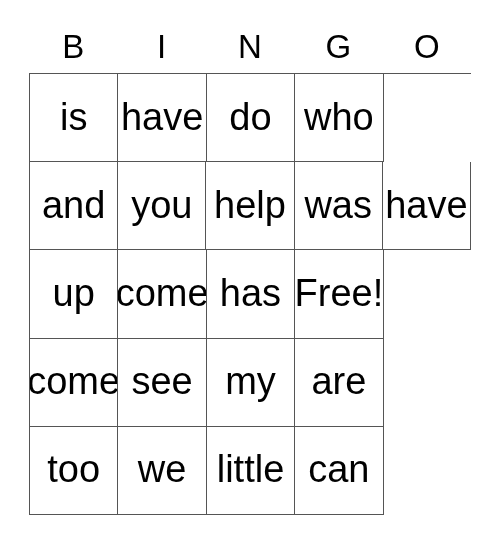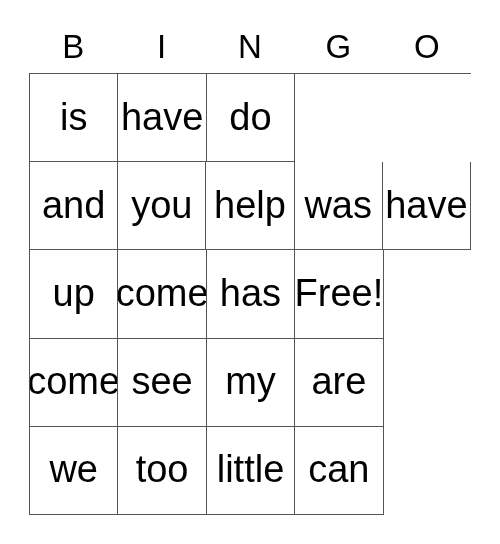--- a/index.html
+++ b/index.html
@@ -94,20 +94,23 @@
     <div class="grid-row">
       <div class="cell">
         <span class="cell-text">is</span>
       </div>
       <div class="cell">
         <span class="cell-text">have</span>
       </div>
       <div class="cell">
         <span class="cell-text">do</span>
       </div>
+      <div class="cell">
+        <span class="cell-text">who</span>
+      </div>
     </div>
 
     <div class="grid-row">
       <div class="cell">
         <span class="cell-text">and</span>
       </div>
       <div class="cell">
         <span class="cell-text">you</span>
       </div>
       <div class="cell">
@@ -146,24 +149,24 @@
       <div class="cell">
         <span class="cell-text">my</span>
       </div>
       <div class="cell">
         <span class="cell-text">are</span>
       </div>
     </div>
 
     <div class="grid-row">
       <div class="cell">
-        <span class="cell-text">we</span>
+        <span class="cell-text">too</span>
       </div>
       <div class="cell">
-        <span class="cell-text">too</span>
+        <span class="cell-text">we</span>
       </div>
       <div class="cell">
         <span class="cell-text">little</span>
       </div>
       <div class="cell">
         <span class="cell-text">can</span>
       </div>
     </div>
 
   </div>

